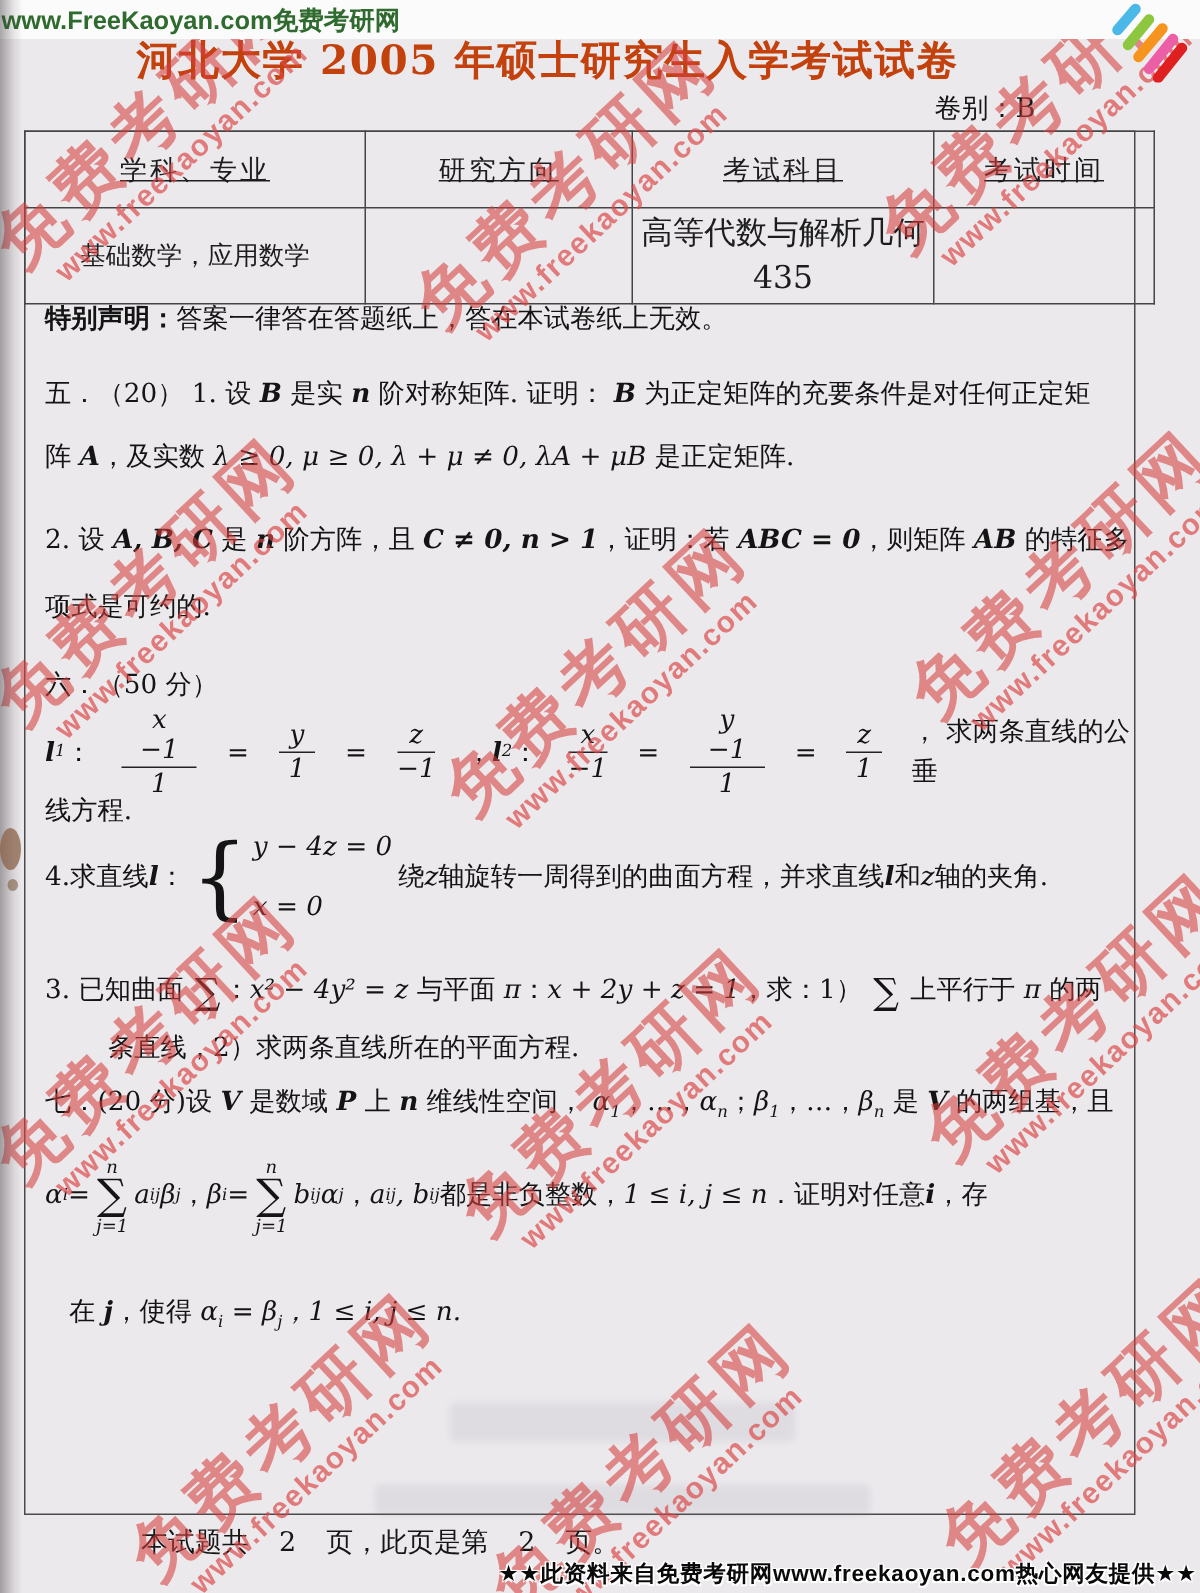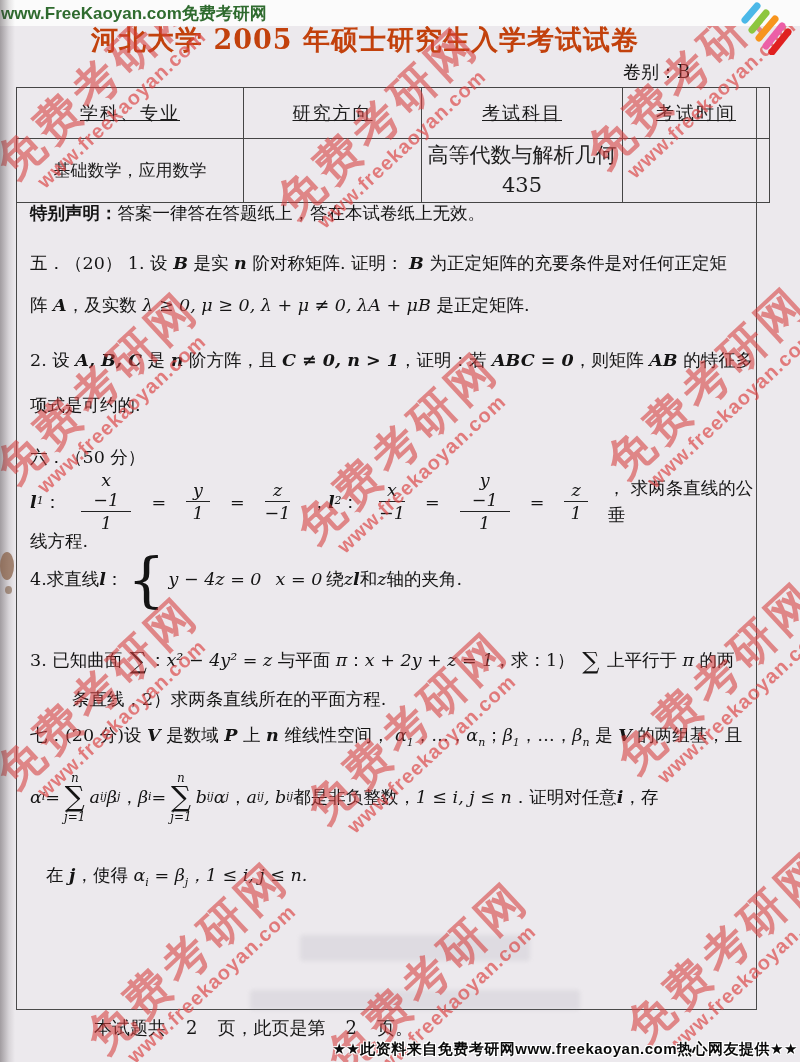--- a/index.html
+++ b/index.html
@@ -47,21 +47,21 @@
   }
   .flexline{display:flex;align-items:center;flex-wrap:nowrap;}
   .v{font-style:italic;}
   .vb{font-style:italic;font-weight:bold;}
   sub.s{font-size:11px;font-style:italic;}
   .frac{display:inline-block;vertical-align:middle;text-align:center;margin:0 20px;line-height:1.15;}
   .frac .num{display:block;padding:0 7px 1px;border-bottom:1.4px solid #222;font-style:italic;}
   .frac .den{display:block;padding-top:1px;font-style:italic;}
   .cases{display:inline-flex;align-items:center;vertical-align:middle;margin:0 4px;}
   .brace{font-size:60px;font-weight:300;line-height:0.9;margin-right:3px;}
-  .case-col{display:inline-flex;flex-direction:row;gap:14px;font-style:italic;}
+  .case-col{display:inline-flex;flex-direction:column;gap:14px;font-style:italic;}
   .bigsum{display:inline-flex;flex-direction:column;align-items:center;line-height:1;margin:0 4px;vertical-align:middle;}
   .bigsum .st{font-size:12px;font-style:italic;}
   .bigsum .ss{font-size:28px;line-height:0.95;}
   .bigsum .sb{font-size:12px;font-style:italic;text-align:center;}
   .sigma{font-size:24px;vertical-align:middle;margin:0 2px;}
   
   .footer-line{position:absolute;left:50px;top:1016px;font-size:18px;z-index:2;margin-left:44px;}
   .footer-line .num{margin:0 20px;}
   .bottom-bar{
     position:absolute;right:2px;top:1040px;z-index:6;
@@ -196,20 +196,21 @@
     <span>：</span>
     <span class="cases">
       <span class="brace">{</span>
       <span class="case-col">
         <span>y − 4z = 0</span>
         <span>x = 0</span>
       </span>
     </span>
     <span>绕 </span>
       <span class="v">z</span>
+      <span> 轴旋转一周得到的曲面方程，并求直线 </span>
       <span class="vb">l</span>
       <span> 和 </span>
       <span class="v">z</span>
       <span> 轴的夹角.</span>
   </div>
 
   <div class="line" style="top:643px">
     <span>3. 已知曲面  </span><span class="sigma">∑</span><span>：</span><span class="v">x² − 4y² = z</span><span> 与平面 </span><span class="v">π</span><span>：</span><span class="v">x + 2y + z = 1</span><span>，求：1） </span><span class="sigma">∑</span><span> 上平行于 </span><span class="v">π</span><span> 的两</span>
   </div>
   <div class="line" style="top:686px;padding-left:42px">条直线，2）求两条直线所在的平面方程.</div>

